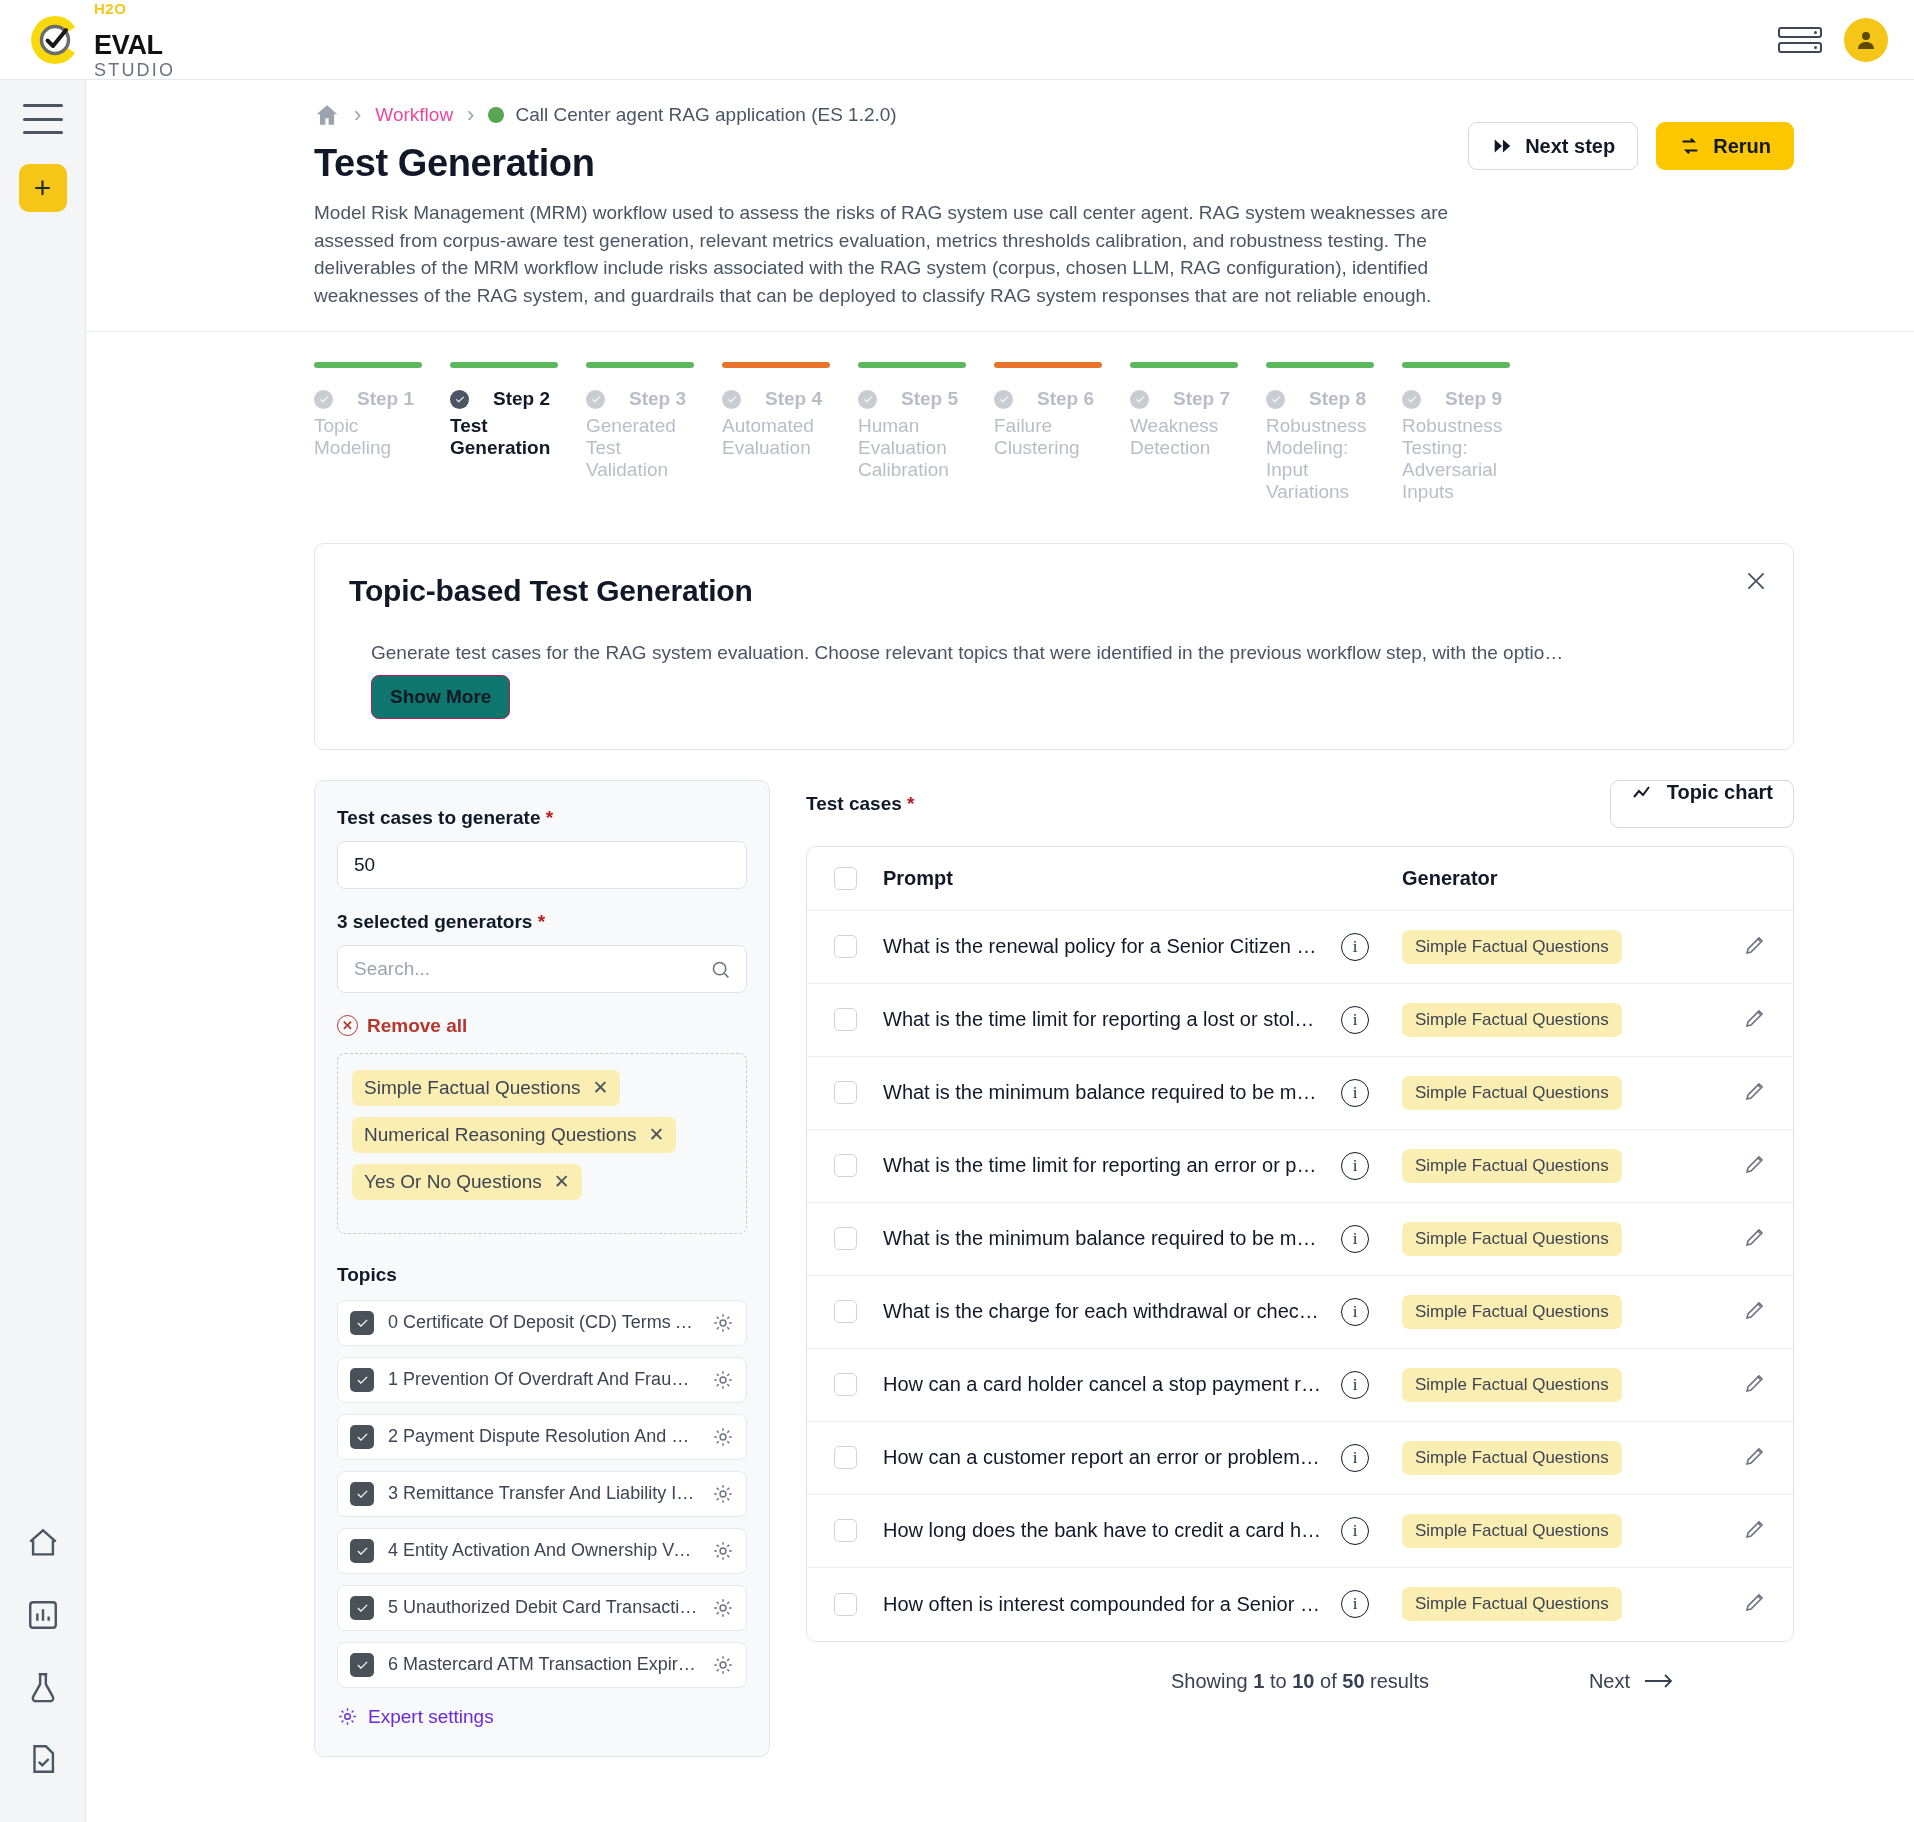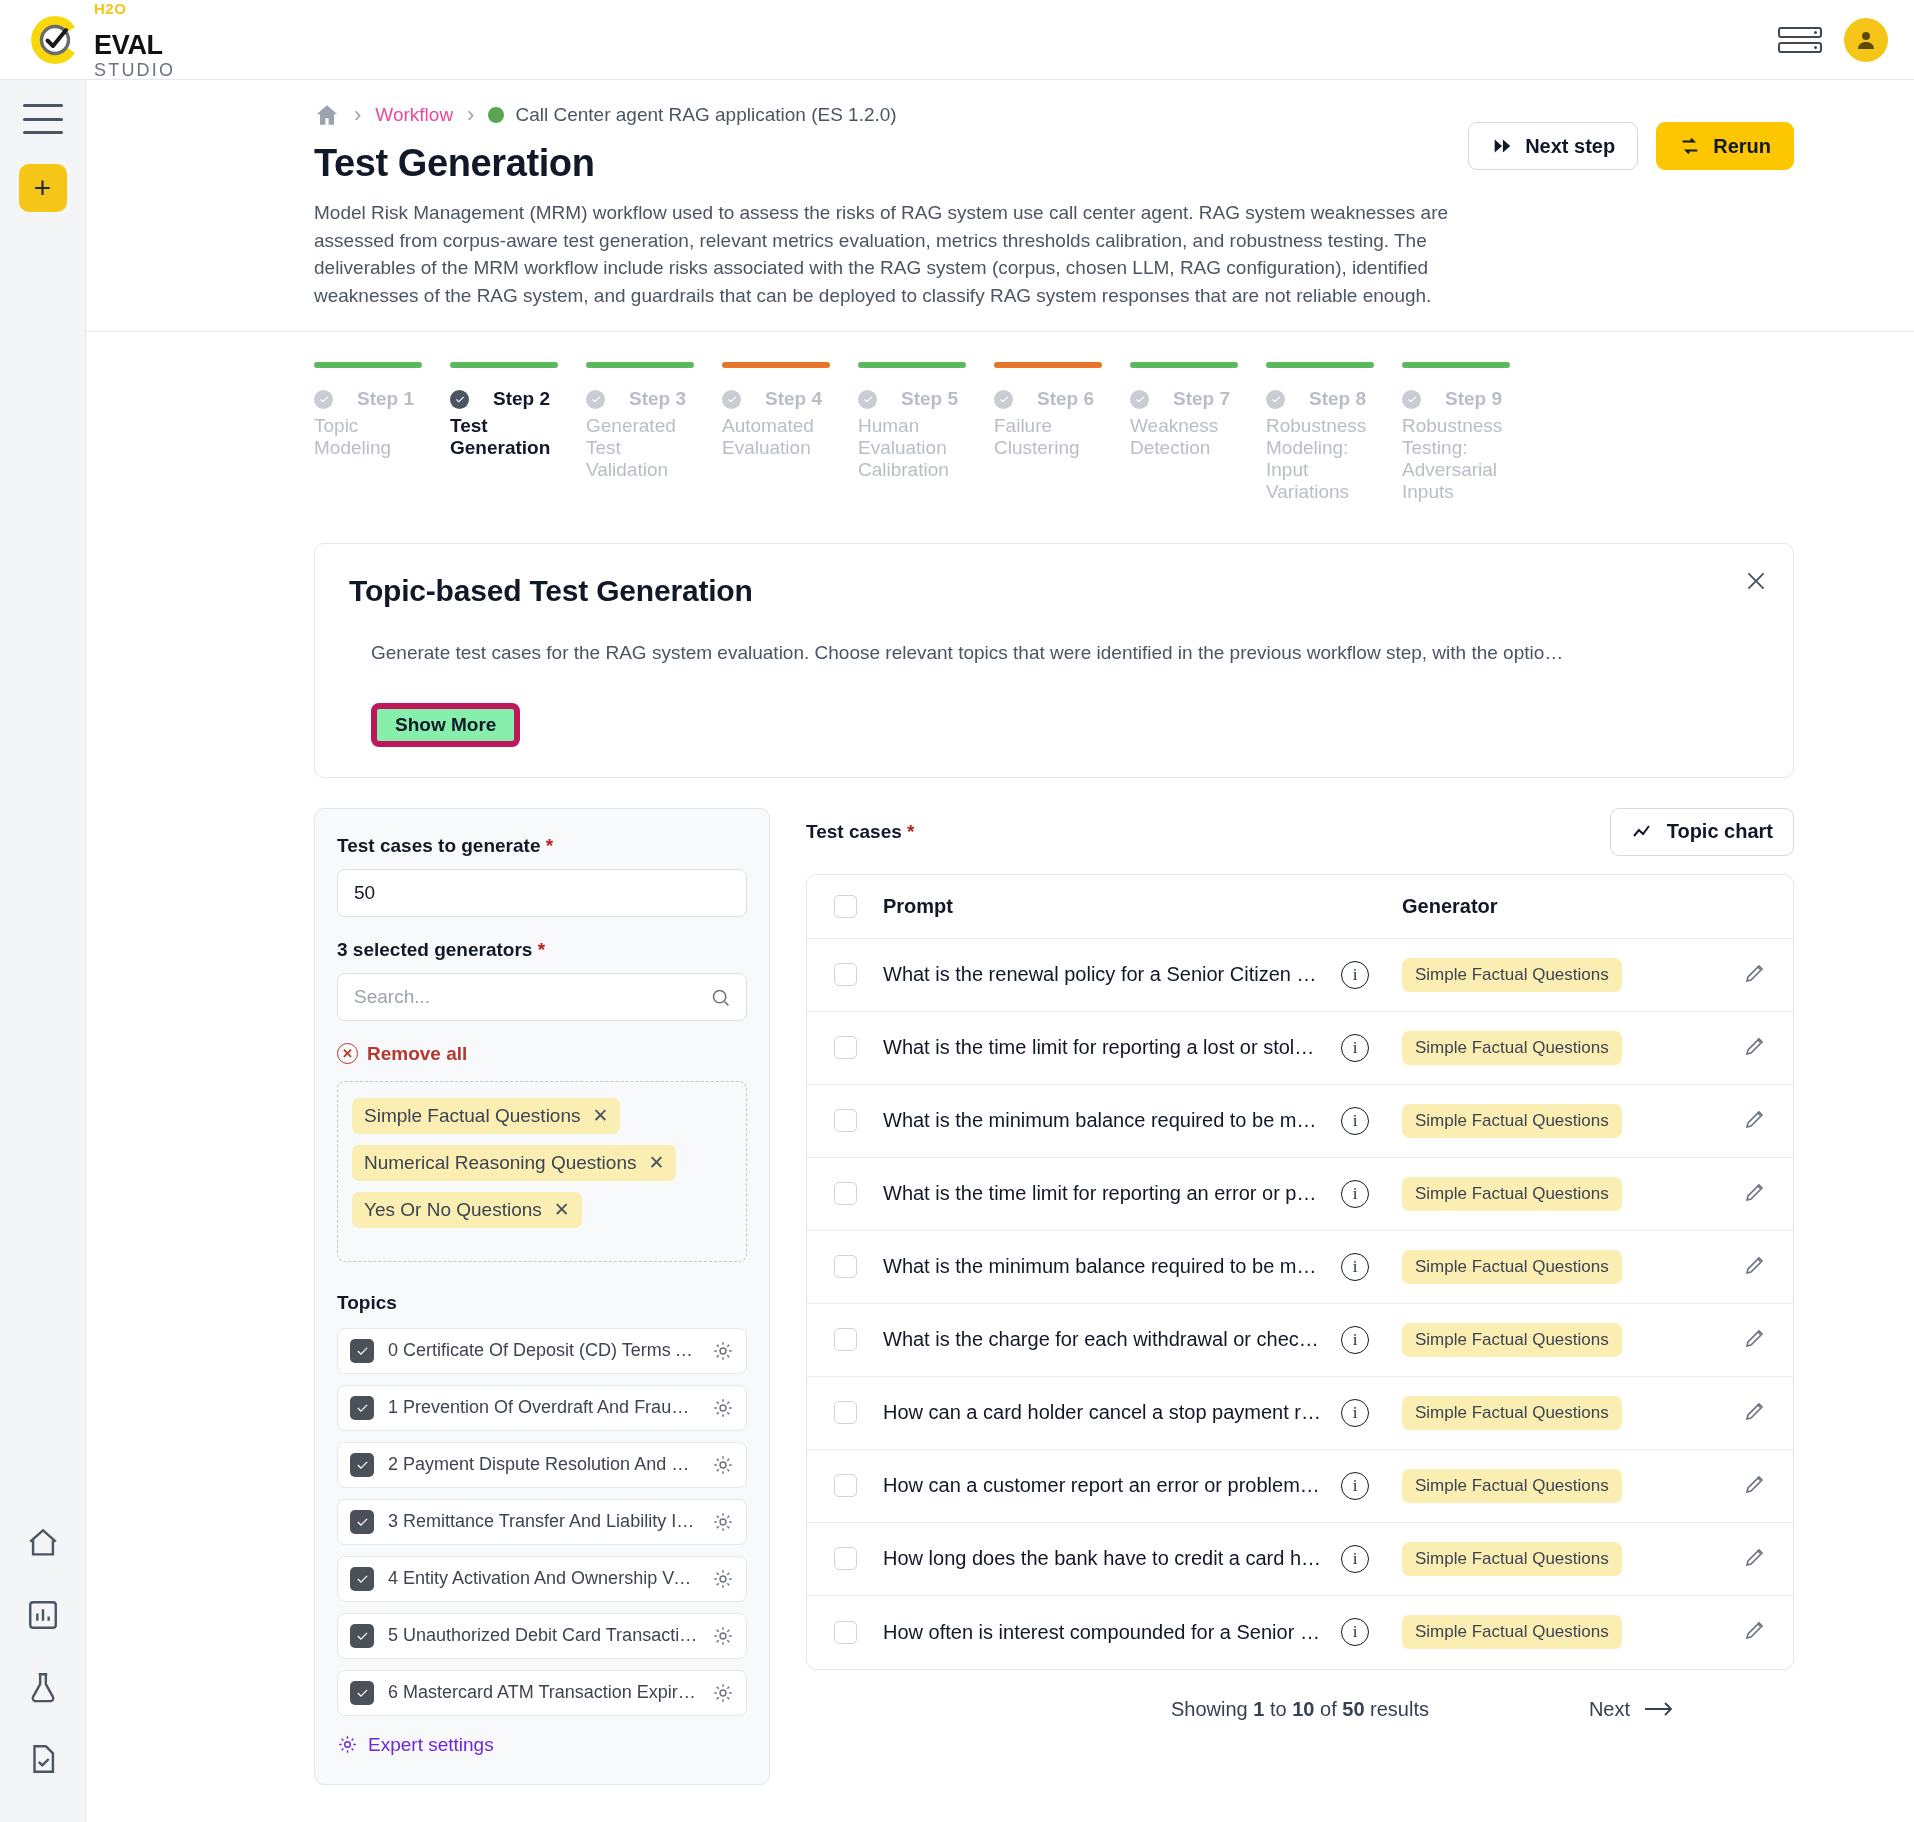--- a/index.html
+++ b/index.html
@@ -106,23 +106,23 @@
   
   .info-card {
     border: 1px solid #e3e5e9; border-radius: 10px; background: #fff;
     padding: 30px 34px 30px; position: relative; margin-bottom: 30px;
   }
   .info-title { font-size: 30px; font-weight: bold; color: #111827; letter-spacing: -.2px;}
   .info-text { margin-top: 32px; font-size: 19px; color: #4b5563; line-height: 1.4; padding-left: 22px;}
   .info-close { position: absolute; right: 24px; top: 24px; cursor: pointer; width: 26px; height: 26px;}
   .info-close svg { width: 26px; height: 26px; stroke: #4b5563; stroke-width: 1.8; }
   .show-more {
-    margin: 36px 0 0 22px; display:inline-flex; align-items:center;
-    height: 44px; padding: 0 18px; border: 6px solid #be185d; border-radius: 8px;
-    background: #86efac; font-size: 19px; font-weight: bold; color: #111827; cursor: pointer;
+    margin: 8px 0 0 22px; display:inline-flex; align-items:center;
+    height: 44px; padding: 0 18px; border: 1px solid #be185d; border-radius: 8px;
+    background: #0f766e; font-size: 19px; font-weight: bold; color: #111827; cursor: pointer;
   }
 
   
   .cols { display: flex; gap: 36px; align-items: flex-start; }
 
   
   .panel {
     width: 456px; flex: 0 0 456px;
     background: #f8f9fa; border: 1px solid #e3e5e9; border-radius: 10px;
     padding: 26px 22px 28px;
@@ -170,21 +170,21 @@
     display: flex; align-items: center; gap: 10px; margin-top: 18px;
     color: #6d28d9; font-size: 19px; cursor: pointer;
   }
   .expert svg { width: 21px; height: 21px; stroke: #6d28d9; fill:none; stroke-width:1.6;}
 
   
   .right-col { flex: 1 1 auto; min-width: 0; }
   .right-head { display: flex; align-items: center; margin-bottom: 18px; }
   .tc-label { font-size: 19px; font-weight: bold; color: #111827; }
   .topic-chart-btn {
-    margin-left: auto; display: flex; align-items: center; gap: 12px;
+    margin-left: auto; display: flex; gap: 12px;
     height: 48px; padding: 0 20px; border: 1px solid #d5d8de; border-radius: 9px;
     background: #fff; font-size: 20px; font-weight: bold; color: #111827; cursor: pointer;
   }
   .topic-chart-btn svg { width: 24px; height: 24px; stroke: #111827; fill: none; stroke-width: 2;}
 
   .table { border: 1px solid #e3e5e9; border-radius: 10px; overflow: hidden; background:#fff;}
   .tr { display: flex; align-items: center; border-bottom: 1px solid #ebedf0; height: 73px; }
   .tr:last-child { border-bottom: none; }
   .thead { height: 64px; }
   .td-cb { width: 76px; flex: 0 0 76px; display: flex; justify-content: center; }

